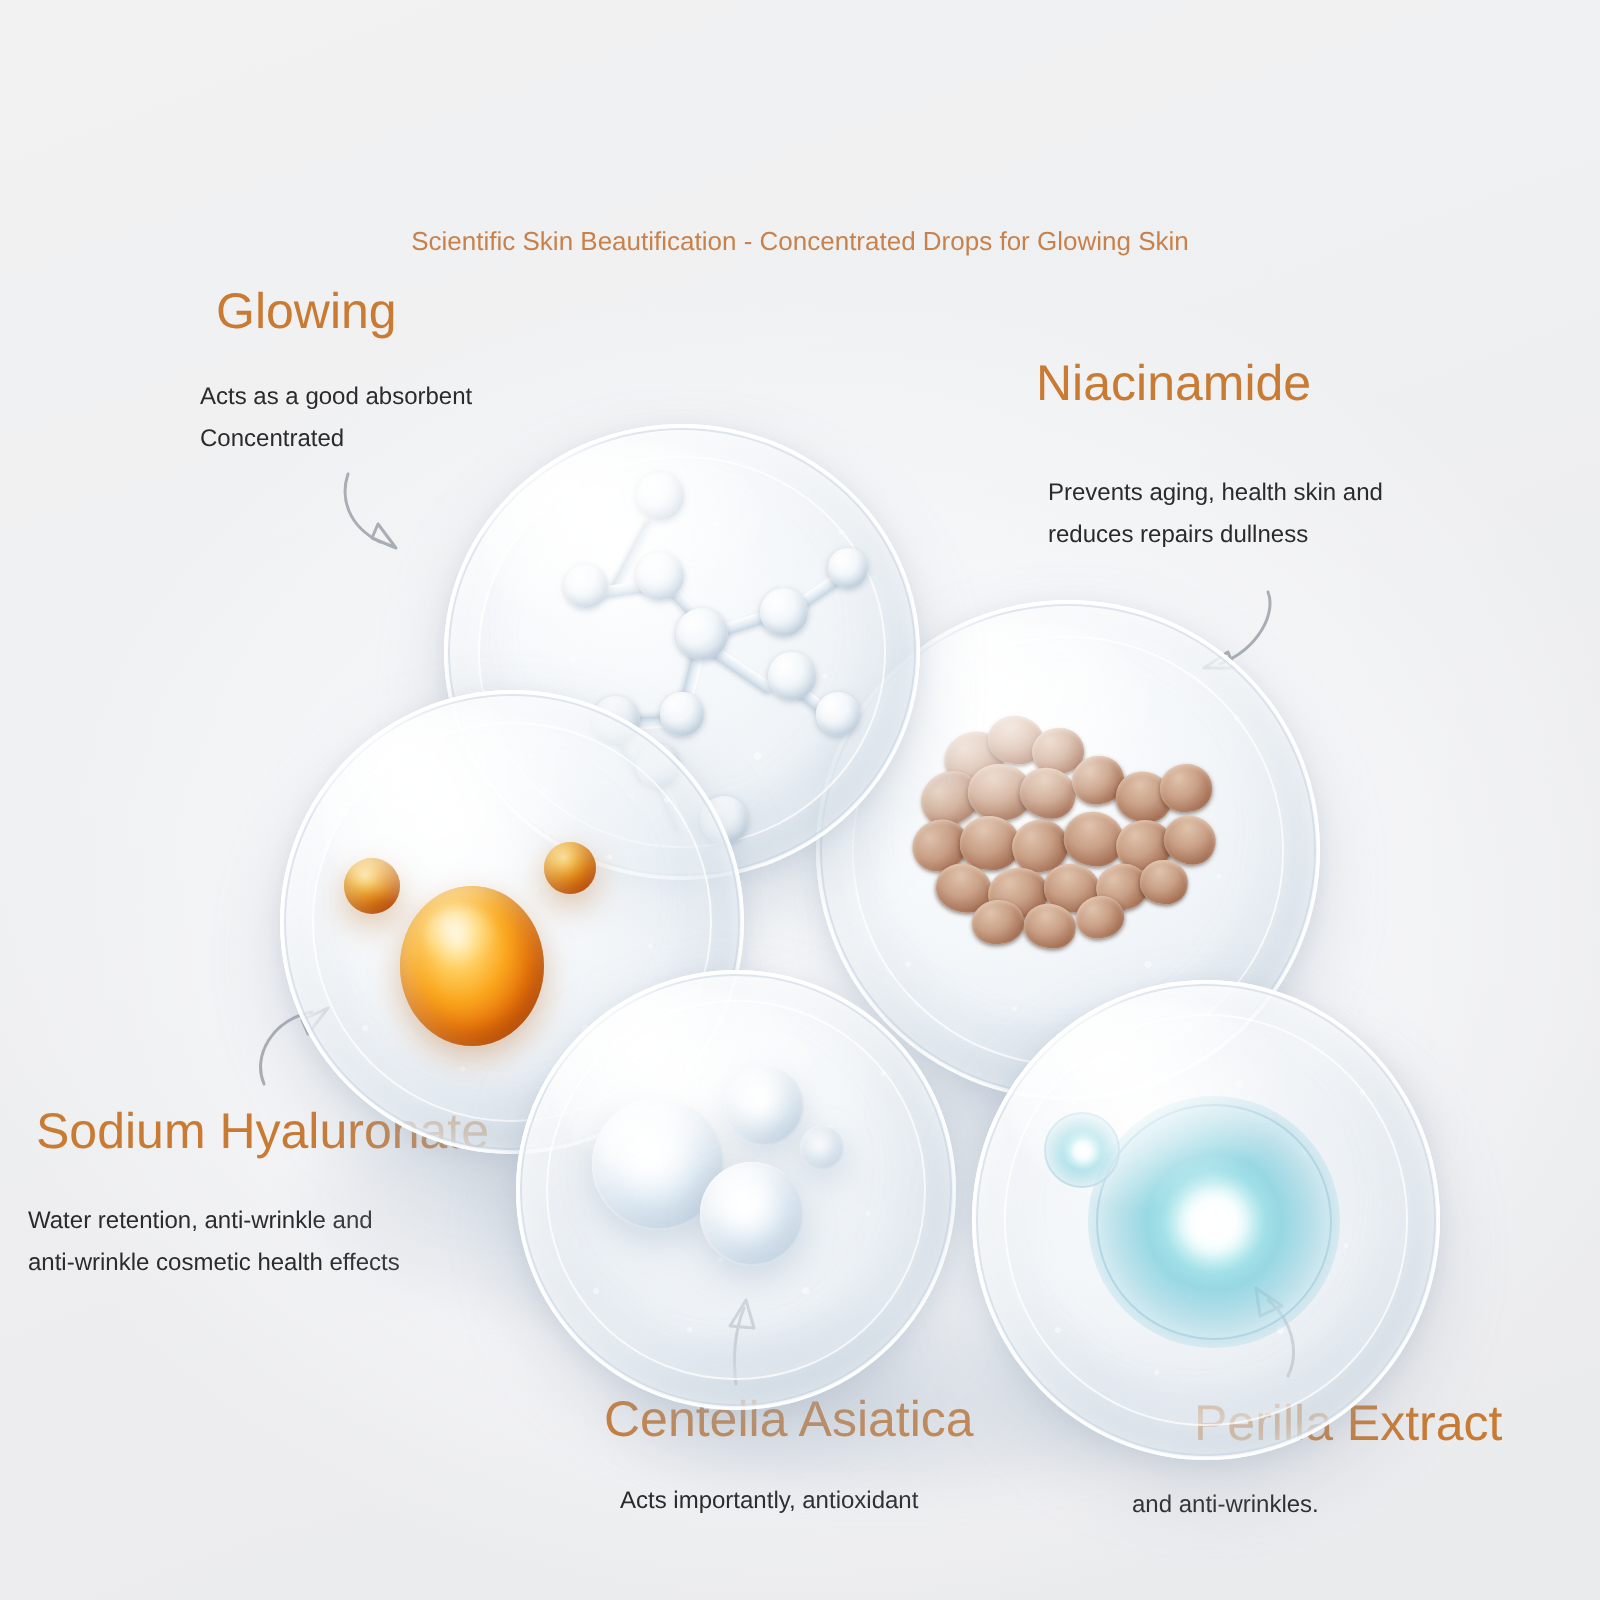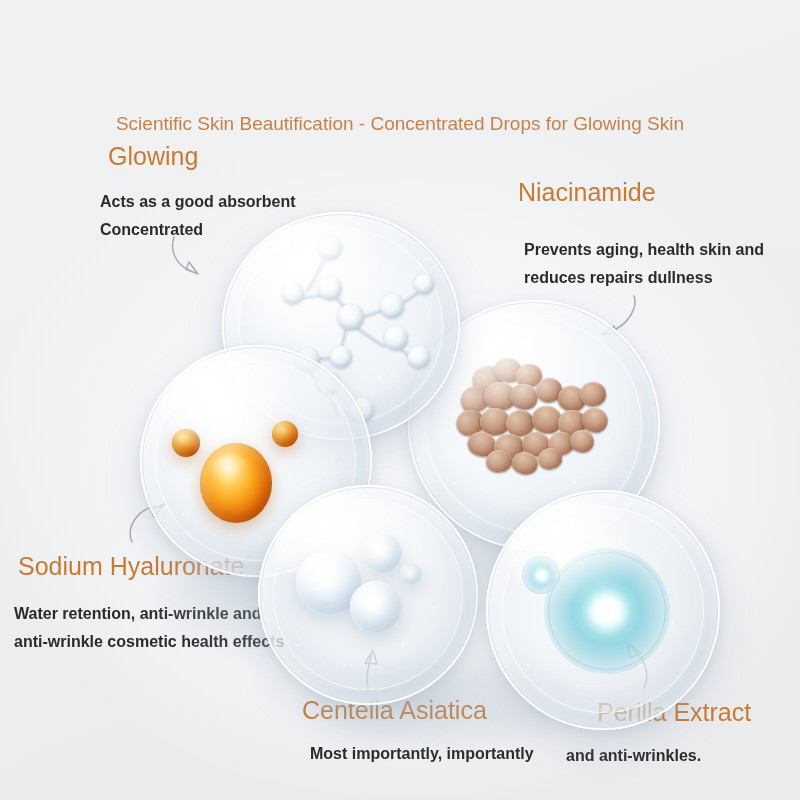--- a/index.html
+++ b/index.html
@@ -21,35 +21,35 @@
   .main-title {
     position: absolute; left: 0; top: 40px; width: 800px;
     text-align: center;
     font-size: 39px; font-weight: 400; letter-spacing: 0.2px;
     color: #c97a33;
     white-space: nowrap;
   }
   .sub-title {
     position: absolute; left: 0; top: 113px; width: 800px;
     text-align: center;
-    font-size: 19px; font-weight: 400;
+    font-size: 13px; font-weight: 400;
     color: #c9814b;
     white-space: nowrap;
   }
 
   
   .ing-name {
     position: absolute;
     font-size: 25px; font-weight: 400;
     color: #c97a33;
     white-space: nowrap;
   }
   .ing-desc {
     position: absolute;
-    font-size: 16px; font-weight: 700;
+    font-size: 12px; font-weight: 400;
     color: #2b2b2d;
     line-height: 1.72;
     white-space: nowrap;
   }
 
   .pos-glycerin-name      { left: 108px; top: 142px; }
   .pos-glycerin-desc      { left: 100px; top: 188px; }
   .pos-niacinamide-name   { left: 518px; top: 178px; }
   .pos-niacinamide-desc   { left: 524px; top: 236px; }
   .pos-sodium-name        { left: 18px;  top: 552px; }
@@ -386,21 +386,21 @@
   </div>
   <div class="arrow" style="left:124px;top:498px;">
     <svg width="54" height="50" viewBox="0 0 54 50">
       <path d="M8 44 C2 30, 12 12, 32 8"></path>
       <path d="M40 6 L27 12 L30 19 Z"></path>
     </svg>
   </div>
 
   <div class="ing-name pos-centella-name">Centella Asiatica</div>
   <div class="ing-desc pos-centella-desc">
-    <div>Most importantly, importantly</div>
+    <div>Acts importantly, antioxidant</div>
   </div>
   <div class="arrow" style="left:352px;top:648px;">
     <svg width="40" height="48" viewBox="0 0 40 48">
       <path d="M16 44 C14 28, 16 16, 20 6"></path>
       <path d="M21 2 L13 15 L25 16 Z"></path>
     </svg>
   </div>
 
   <div class="ing-name pos-perilla-name">Perilla Extract</div>
   <div class="ing-desc pos-perilla-desc">

